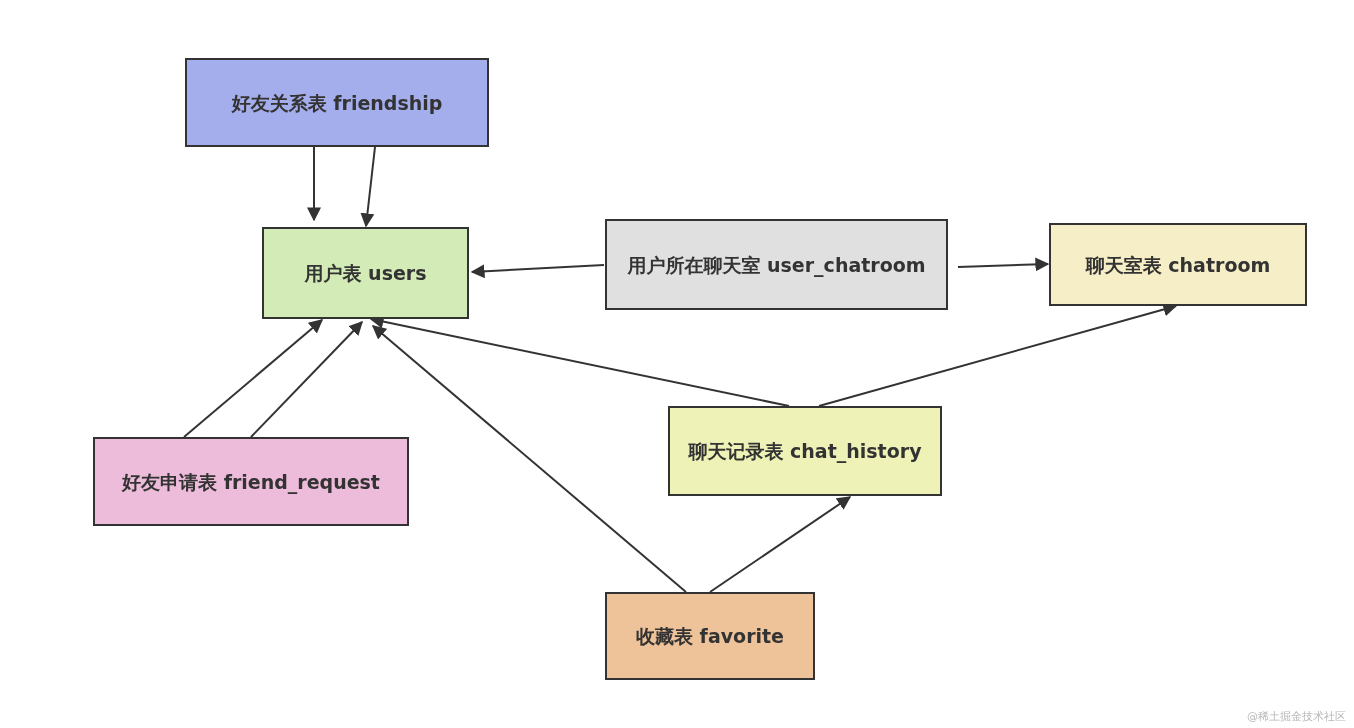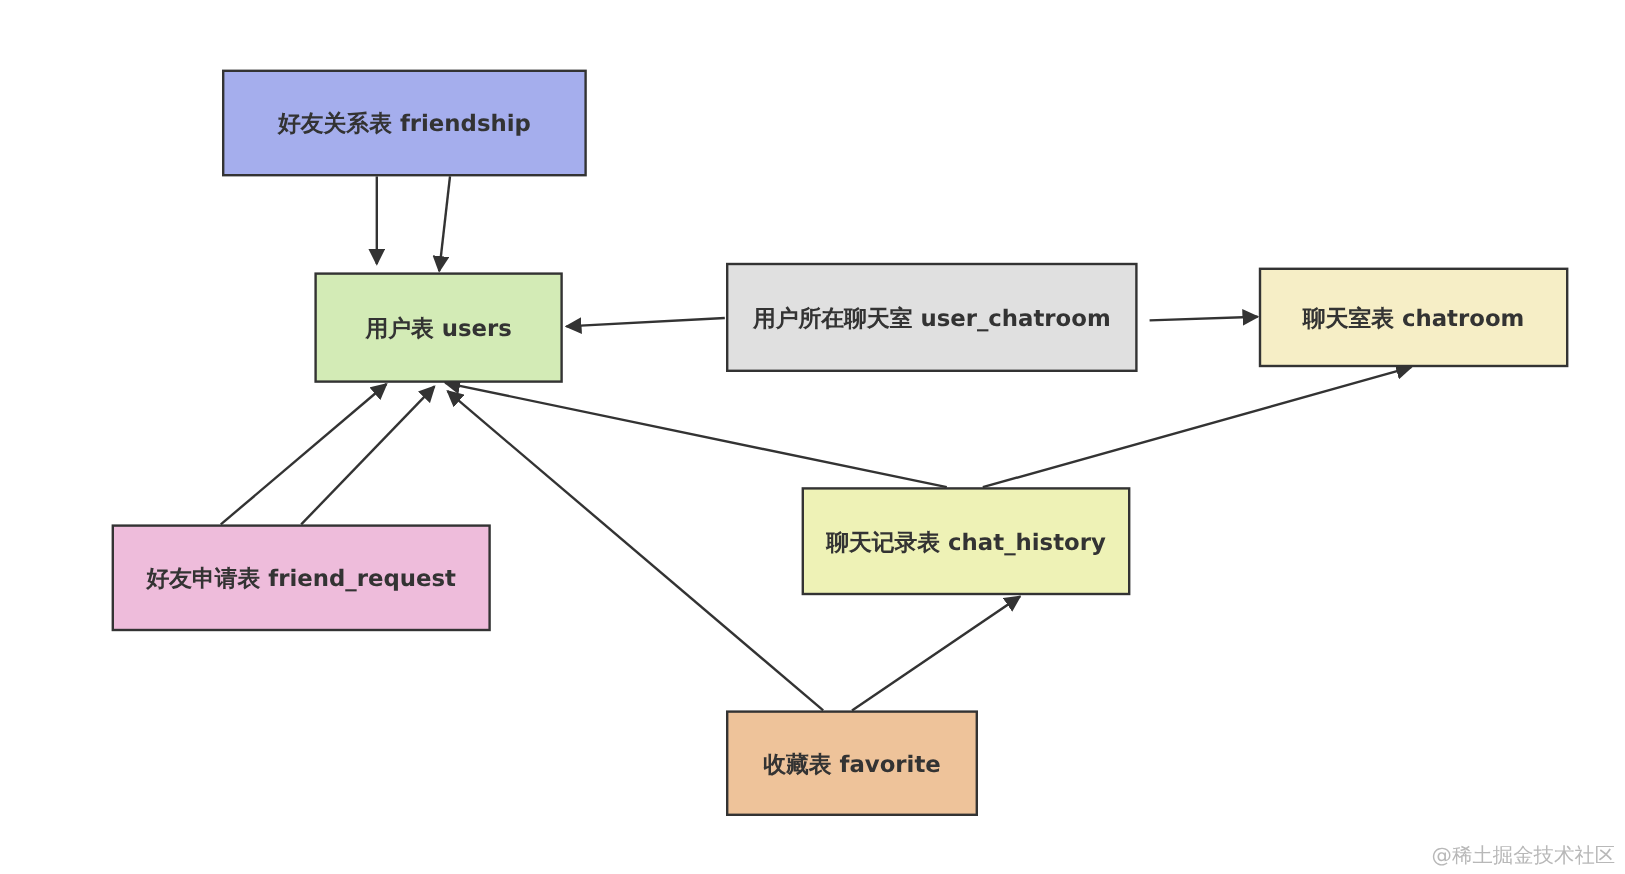--- a/index.html
+++ b/index.html
@@ -2,21 +2,21 @@
 <html><head>
 <meta charset="utf-8">
 <style>
   html, body { margin: 0; padding: 0; background: #ffffff; }
   body { width: 1354px; height: 728px; overflow: hidden; position: relative;
          font-family: "DejaVu Sans", "Liberation Sans", sans-serif; }
   #canvas { position: absolute; left: 0; top: 0; width: 1354px; height: 728px; }
   .node-rect { stroke: #333333; stroke-width: 2; }
   .node-label { font-family: "DejaVu Sans", "Liberation Sans", sans-serif; font-size: 19px; font-weight: bold; fill: #333333; }
   .edge { stroke: #333333; stroke-width: 2; fill: none; }
-  .watermark { position: absolute; right: 8px; bottom: 4px; font-size: 17px; color: #b8b8b8;
+  .watermark { position: absolute; right: 8px; bottom: 4px; font-size: 11px; color: #b8b8b8;
                font-family: "DejaVu Sans", "Liberation Sans", sans-serif; }
 </style>
 </head>
 <body>
 
 <svg id="canvas" xmlns="http://www.w3.org/2000/svg" width="1354" height="728">
   <defs>
     <marker id="arrow" viewBox="0 0 10 10" refX="9" refY="5" markerWidth="7" markerHeight="7" orient="auto-start-reverse">
       <path d="M0,0 L10,5 L0,10 z" fill="#333333"></path>
     </marker>

